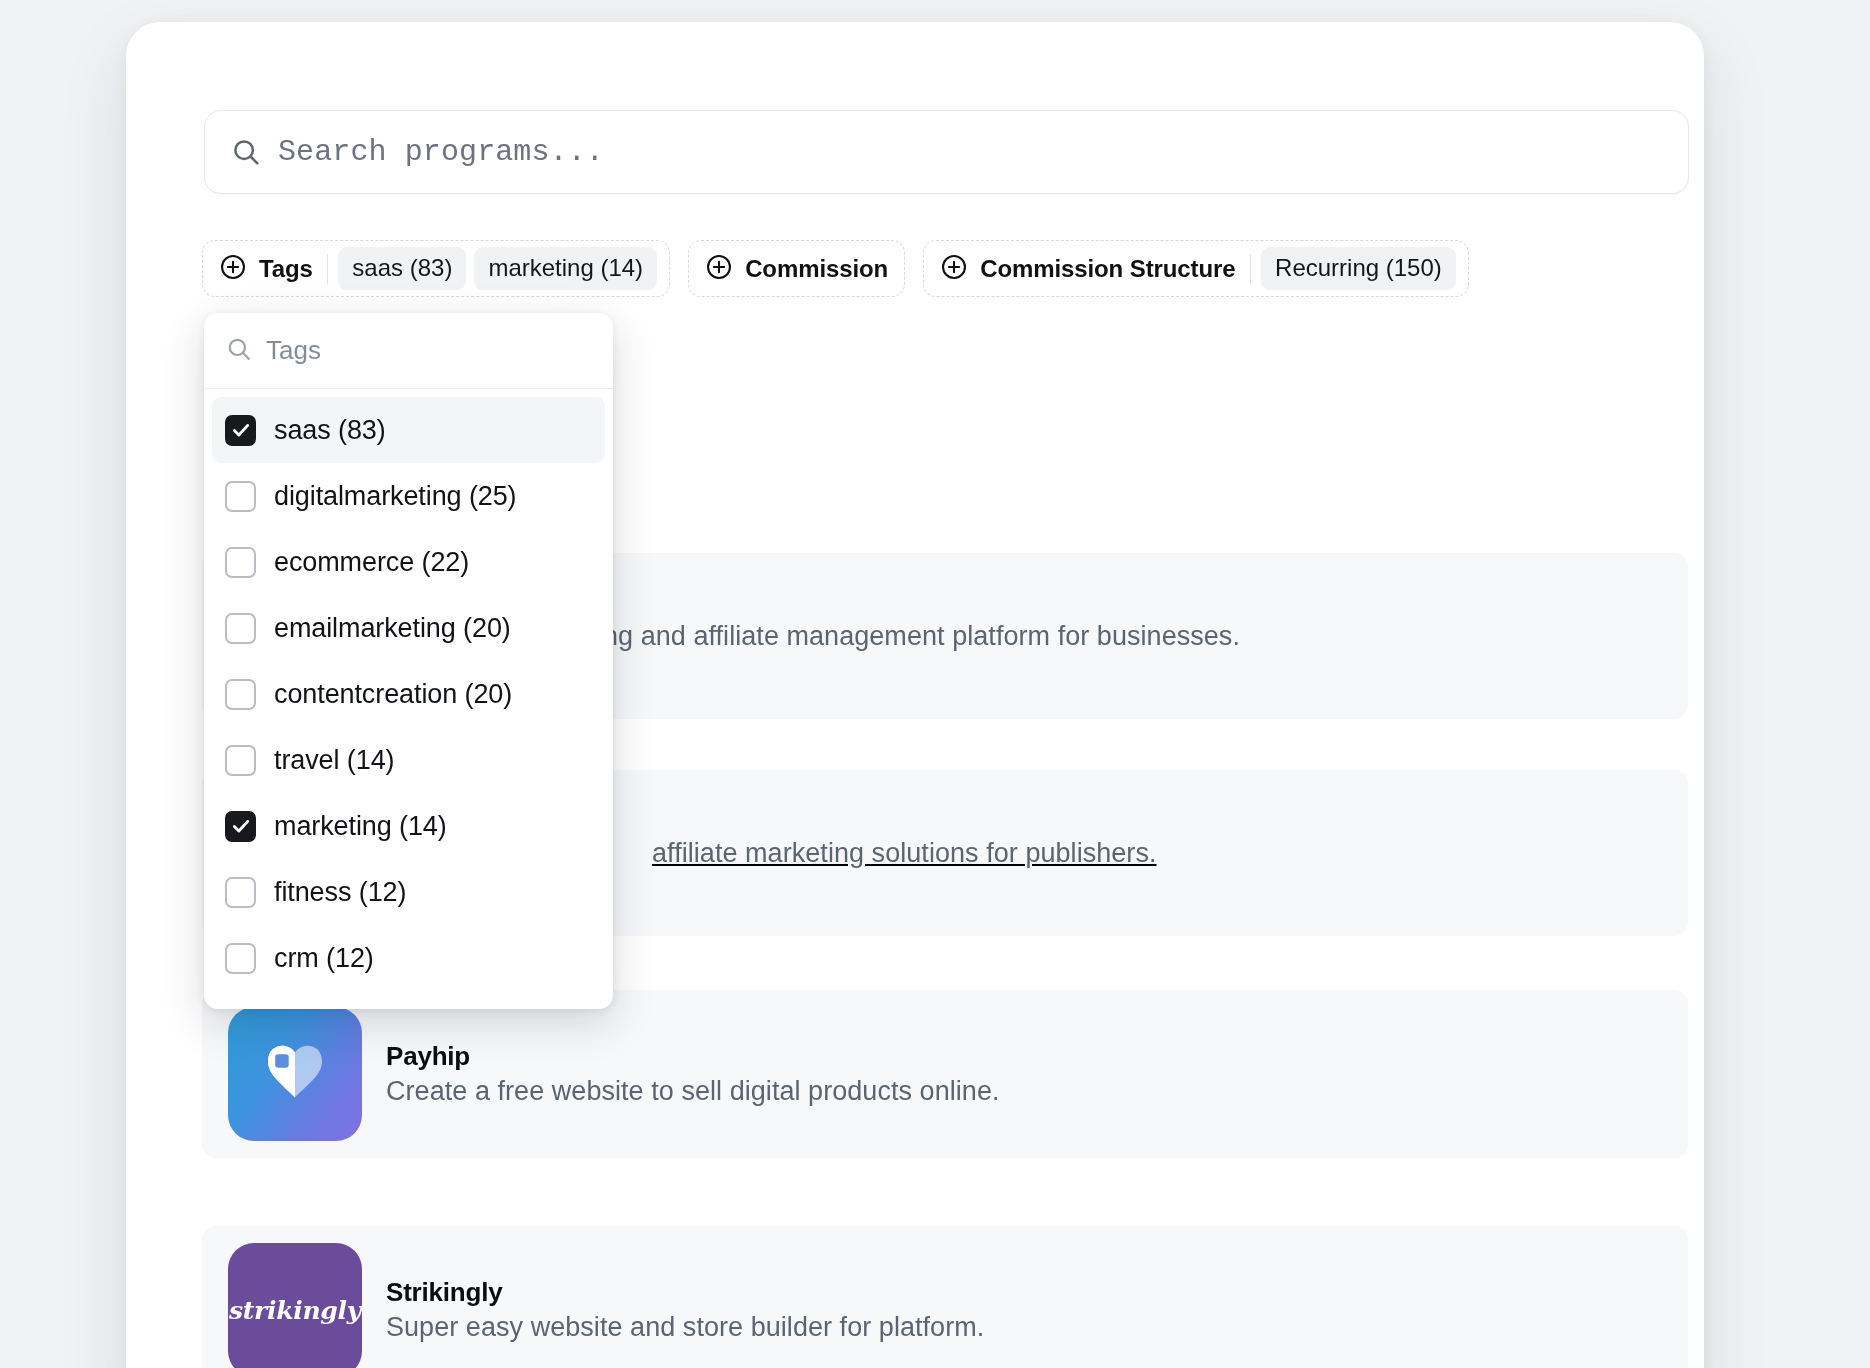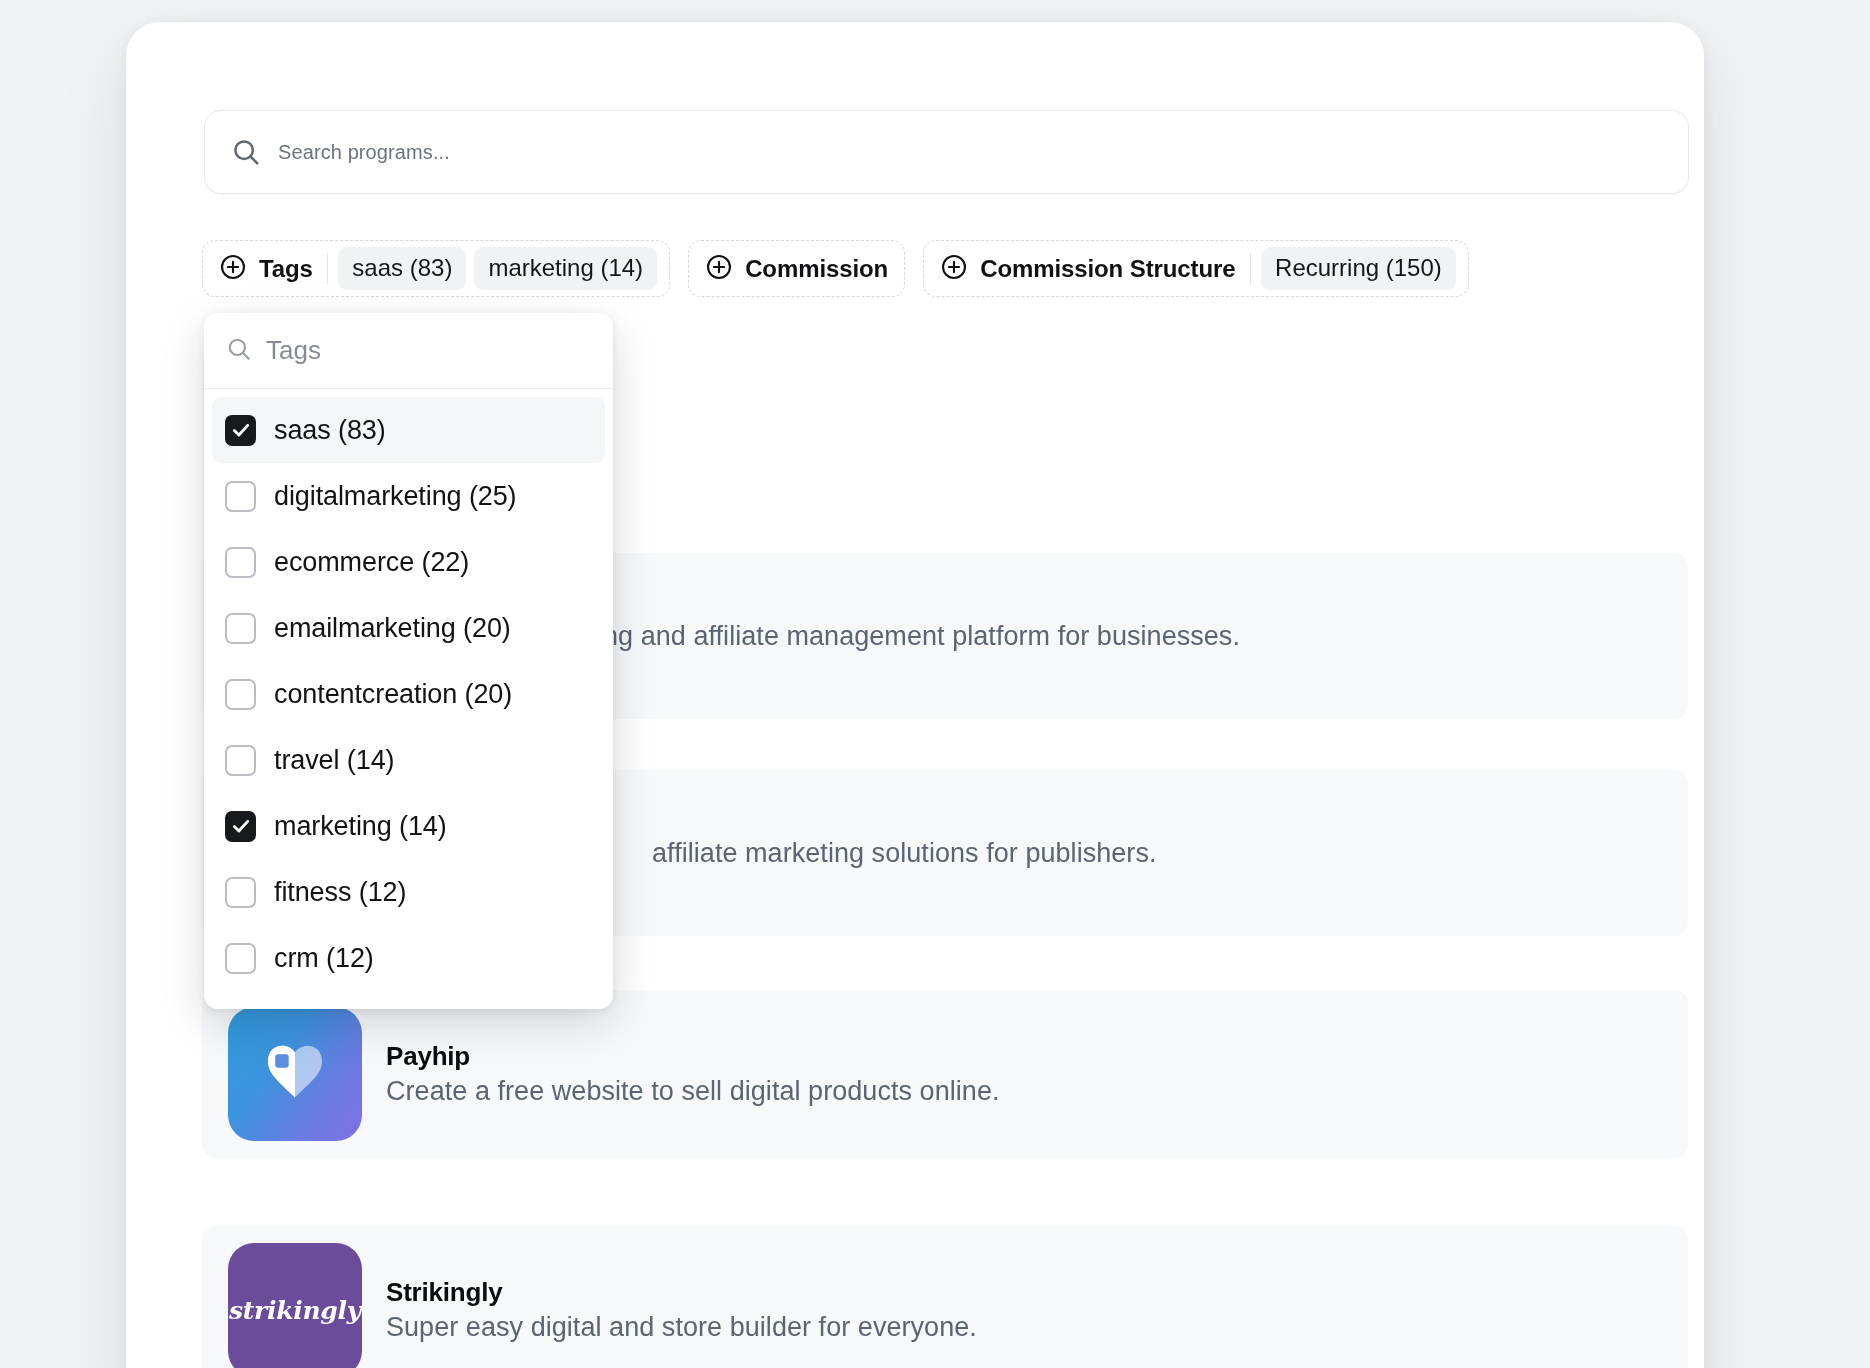--- a/index.html
+++ b/index.html
@@ -44,23 +44,24 @@
     background: #ffffff;
     border: 1px solid #e7e8ec;
     border-radius: 17px;
     display: flex;
     align-items: center;
     padding: 0 26px;
     box-shadow: 0 1px 2px rgba(16,24,40,0.04);
   }
   #search-bar .sicon { flex: 0 0 auto; margin-right: 17px; display:flex; }
   #search-placeholder {
-    font-size: 20px;
+    font-size: 30px;
     color: #6b7280;
     letter-spacing: .1px;
+    font-family: Liberation Mono, monospace;
   }
 
   
   #filter-row {
     position: absolute;
     left: 202px;
     top: 240px;
     display: flex;
     align-items: center;
     gap: 18px;
@@ -277,21 +278,21 @@
         <span class="chip">Recurring (150)</span>
       </div>
     </div>
   </div>
 
 
   <div class="program-row" style="top:553px; height:166px;">
     <span class="row-desc-only" style="margin-left:375px;">ng and affiliate management platform for businesses.</span>
   </div>
 
-  <div class="program-row" style="top:770px; height:166px;">
+  <div class="program-row" style="top:770px; height:166px;text-decoration:underline;">
     <span class="row-desc-only" style="margin-left:424px;">affiliate marketing solutions for publishers.</span>
   </div>
 
   <div class="program-row" style="top:990px; height:168px;">
     <div class="row-logo" style="background:linear-gradient(125deg,#2f9bd8 0%,#3d93de 38%,#6a7ae2 72%,#8170e6 100%);">
       <svg width="90" height="90" viewBox="0 0 100 100">
         <path d="M50 26 C58 14 80 16 80 36 C80 50 66 60 50 76 Z" fill="#ffffff" opacity="0.55"></path>
         <path d="M50 76 C34 60 20 50 20 36 C20 16 42 14 50 26 Z" fill="#ffffff"></path>
         <path d="M50 26 L50 76 C34 60 20 50 20 36 C20 16 42 14 50 26 Z" fill="#ffffff"></path>
         <rect x="28" y="28" width="15" height="15" rx="3.2" fill="#5a8fe0"></rect>
@@ -302,21 +303,21 @@
       <span class="row-desc">Create a free website to sell digital products online.</span>
     </div>
   </div>
 
   <div class="program-row" style="top:1226px; height:168px;">
     <div class="row-logo logo-strikingly">
       <span>strikingly</span>
     </div>
     <div class="row-text">
       <span class="row-title">Strikingly</span>
-      <span class="row-desc">Super easy digital and store builder for everyone.</span>
+      <span class="row-desc">Super easy website and store builder for platform.</span>
     </div>
   </div>
 
   <div id="tags-dropdown">
     <div id="dd-search">
       <span>
         <svg width="26" height="26" viewBox="0 0 24 24" fill="none" stroke="#9aa0a8" stroke-width="2" stroke-linecap="round">
           <circle cx="10.5" cy="10.5" r="7"></circle>
           <line x1="16" y1="16" x2="21" y2="21"></line>
         </svg>

